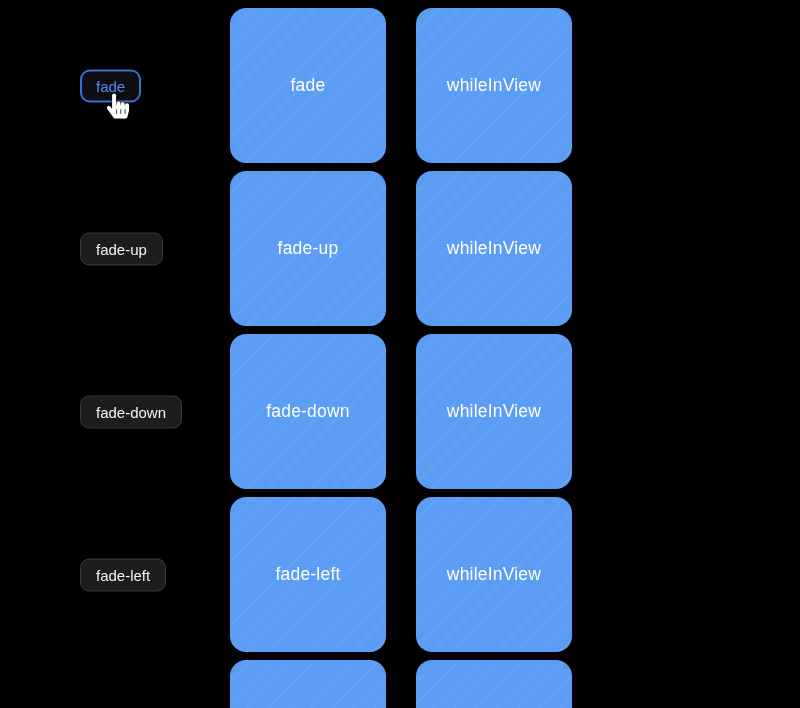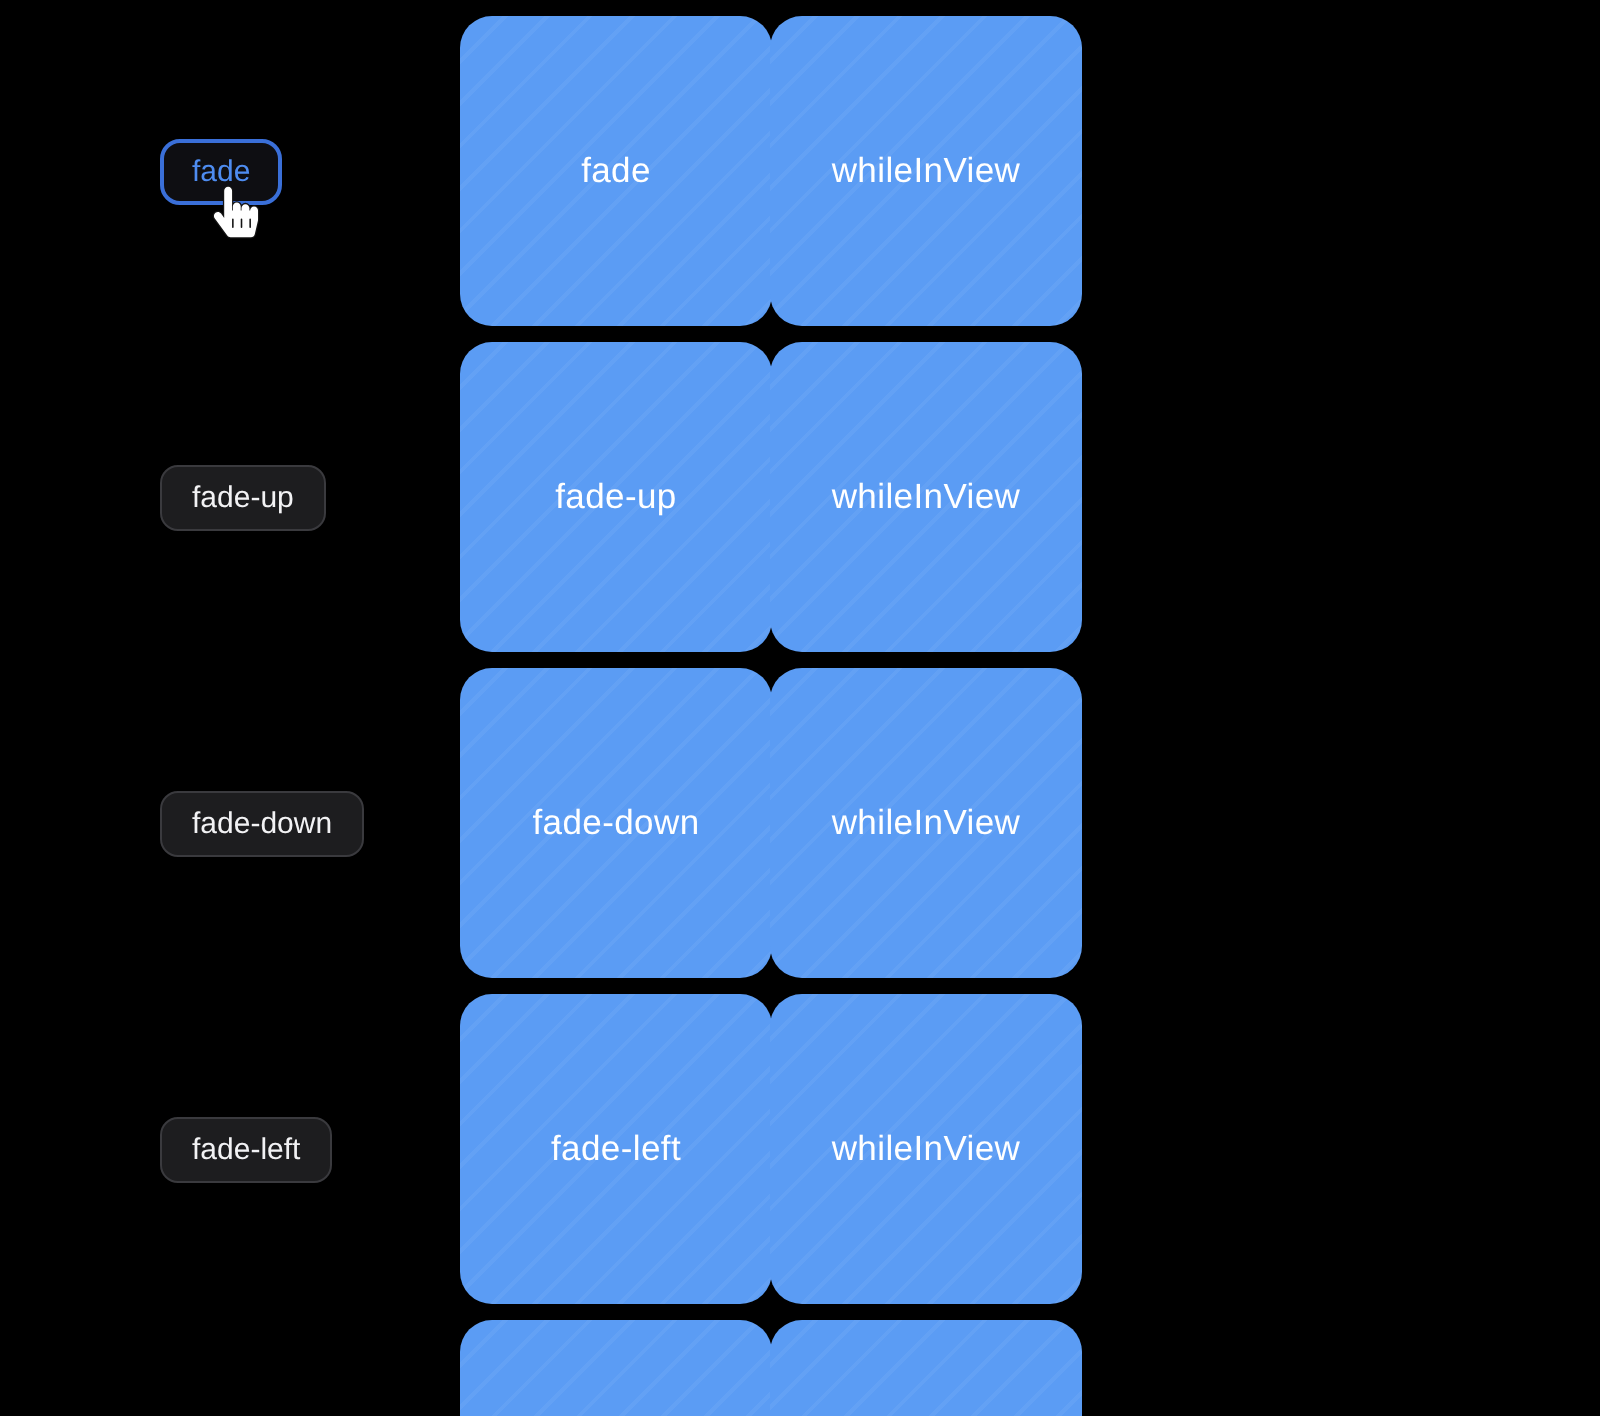--- a/index.html
+++ b/index.html
@@ -46,21 +46,21 @@
   }
   
   .card::before {
     content:""; position:absolute; inset:0;
     background:repeating-linear-gradient(135deg,
       rgba(255,255,255,0.05) 0 2px,
       rgba(0,0,0,0) 2px 15px);
     pointer-events:none;
   }
   .card.c1 { left:230px; }
-  .card.c2 { left:385px;align-items:center; }
+  .card.c2 { left:416px;align-items:center; }
   .card-label {
     position:relative;
     color:#ffffff;
     font-size:17.5px;
     letter-spacing:0.2px;
   }
 
   .cursor {
     position:absolute; left:106px; top:92px;
     width:24px; height:28px;

